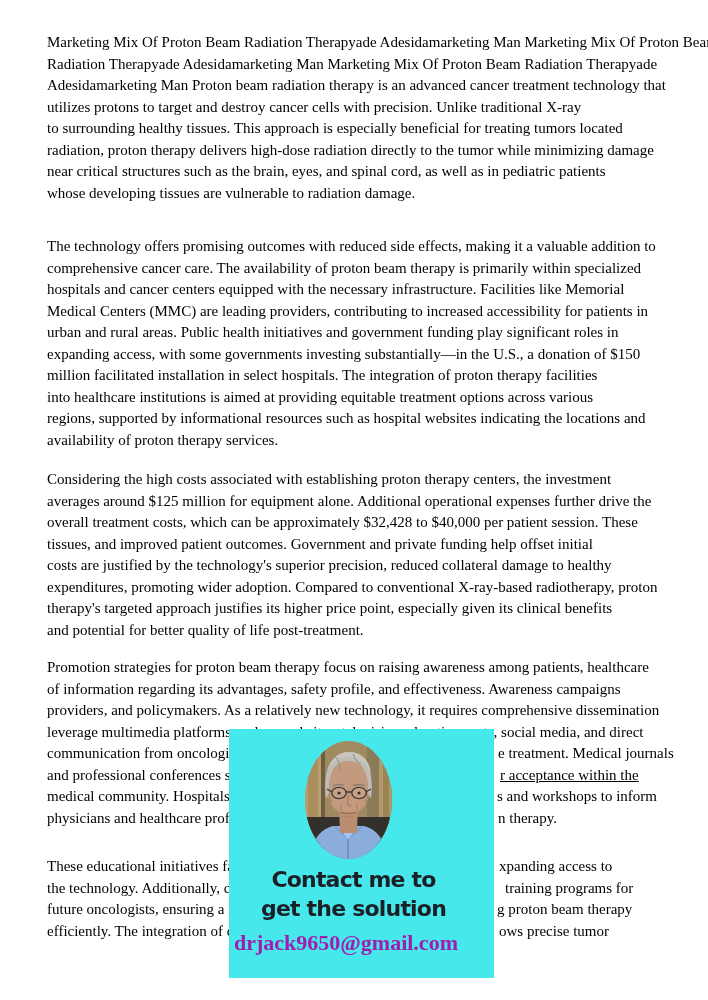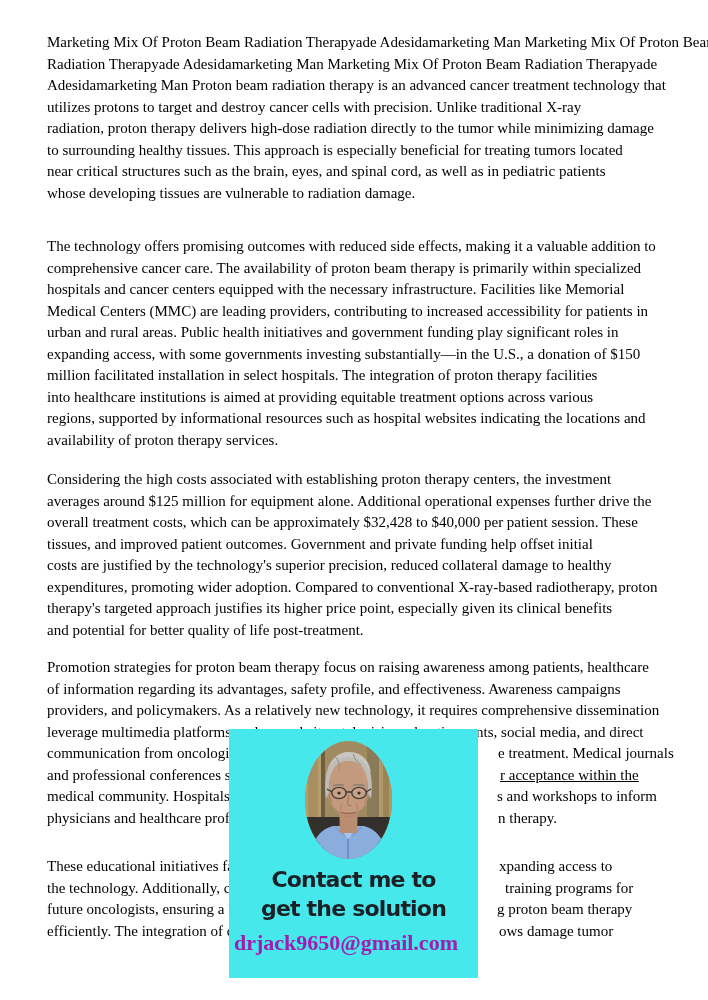--- a/index.html
+++ b/index.html
@@ -16,21 +16,21 @@
   .para{margin:0;}
   .para:nth-child(2){margin-top:32px;}
   .para:nth-child(3){margin-top:18px;}
   .para:nth-child(4){margin-top:16px;}
   .para:nth-child(5){margin-top:27px;}
   .line{white-space:pre;position:relative;height:21.5px;}
   .frag-right{position:absolute;top:0;white-space:pre;padding-left:20px;}
   
   .overlay{
     position:absolute;left:229px;top:729px;width:249px;height:249px;
-    background:#47e8ec;z-index:5;
+    background:#47e8ec;z-index:5;padding-left:16px;
   }
   .photo{position:absolute;left:76px;top:12px;width:87px;height:118px;}
   .photo svg{display:block;width:87px;height:118px;}
   .headline{
     position:absolute;left:0;top:136px;width:249px;text-align:center;
     font-family:"DejaVu Sans","Liberation Sans",sans-serif;
     font-weight:bold;font-size:22px;line-height:29px;
     color:#1b2026;letter-spacing:-0.8px;
   }
   .email{
@@ -41,22 +41,22 @@
 </style>
 </head>
 <body style="background: rgb(255, 255, 255);">
 
 <div class="doc">
     <div class="para">
       <div class="line">Marketing Mix Of Proton Beam Radiation Therapyade Adesidamarketing Man Marketing Mix Of Proton Beam</div>
       <div class="line">Radiation Therapyade Adesidamarketing Man Marketing Mix Of Proton Beam Radiation Therapyade</div>
       <div class="line">Adesidamarketing Man Proton beam radiation therapy is an advanced cancer treatment technology that</div>
       <div class="line">utilizes protons to target and destroy cancer cells with precision. Unlike traditional X-ray</div>
+      <div class="line">to surrounding healthy tissues. This approach is especially beneficial for treating tumors located</div>
       <div class="line">radiation, proton therapy delivers high-dose radiation directly to the tumor while minimizing damage</div>
-      <div class="line">to surrounding healthy tissues. This approach is especially beneficial for treating tumors located</div>
       <div class="line">near critical structures such as the brain, eyes, and spinal cord, as well as in pediatric patients</div>
       <div class="line">whose developing tissues are vulnerable to radiation damage.</div>
     </div>
     <div class="para">
       <div class="line">The technology offers promising outcomes with reduced side effects, making it a valuable addition to</div>
       <div class="line">comprehensive cancer care. The availability of proton beam therapy is primarily within specialized</div>
       <div class="line">hospitals and cancer centers equipped with the necessary infrastructure. Facilities like Memorial</div>
       <div class="line">Medical Centers (MMC) are leading providers, contributing to increased accessibility for patients in</div>
       <div class="line">urban and rural areas. Public health initiatives and government funding play significant roles in</div>
       <div class="line">expanding access, with some governments investing substantially—in the U.S., a donation of $150</div>
@@ -82,21 +82,21 @@
       <div class="line">leverage multimedia platforms such as websites, television advertisements, social media, and direct</div>
       <div class="line"><span>communication from oncologist</span><span class="frag-right" style="left: 431px;">e treatment. Medical journals</span></div>
       <div class="line"><span>and professional conferences se</span><span class="frag-right" style="left: 433px; text-decoration: underline;">r acceptance within the</span></div>
       <div class="line"><span>medical community. Hospitals a</span><span class="frag-right" style="left: 430px;">s and workshops to inform</span></div>
       <div class="line"><span>physicians and healthcare profes</span><span class="frag-right" style="left: 431px;">n therapy.</span></div>
     </div>
     <div class="para">
       <div class="line"><span>These educational initiatives fac</span><span class="frag-right" style="left: 432px;">xpanding access to</span></div>
       <div class="line"><span>the technology. Additionally, co</span><span class="frag-right" style="left: 438px;">training programs for</span></div>
       <div class="line"><span>future oncologists, ensuring a kn</span><span class="frag-right" style="left: 430px;">g proton beam therapy</span></div>
-      <div class="line"><span>efficiently. The integration of di</span><span class="frag-right" style="left: 432px;">ows damage tumor</span></div>
+      <div class="line"><span>efficiently. The integration of di</span><span class="frag-right" style="left: 432px;">ows precise tumor</span></div>
     </div>
   </div>
 
 <div class="overlay" style="background: rgb(71, 232, 236);">
   <div class="photo">
     <svg viewBox="0 0 87 118" xmlns="http://www.w3.org/2000/svg">
       <defs>
         <clipPath id="oval">
             <ellipse cx="43.5" cy="59" rx="43.5" ry="59"></ellipse>
           </clipPath>

